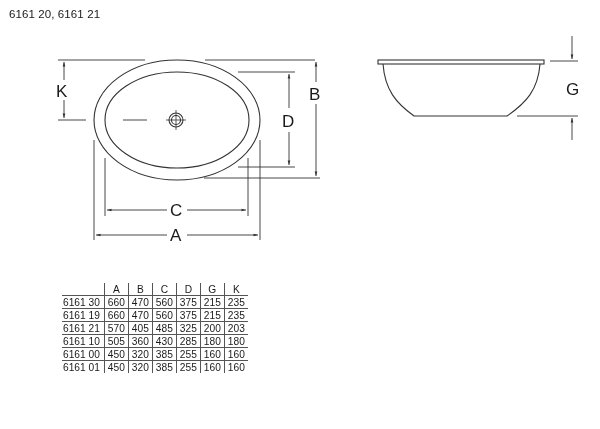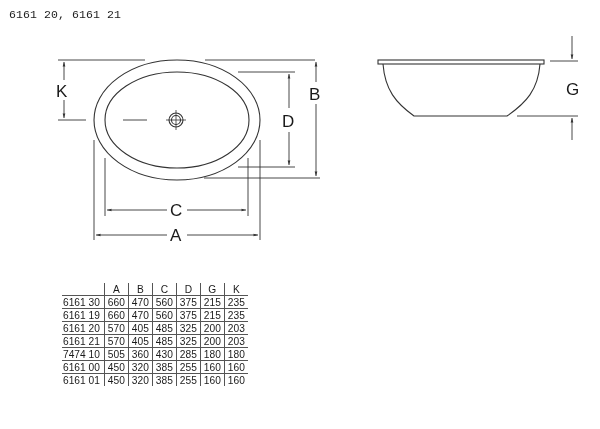--- a/index.html
+++ b/index.html
@@ -1,18 +1,18 @@
 <!DOCTYPE html>
 <html><head>
   <meta charset="utf-8">
   <style>
     html, body { margin: 0; padding: 0; background: #ffffff; }
     body { width: 600px; height: 429px; position: relative; overflow: hidden;
            font-family: "Liberation Sans", sans-serif; color: #1a1a1a; }
-    .title { position: absolute; left: 9px; top: 8px; font-size: 11.5px; letter-spacing: 0.1px; font-family: Liberation Mono, monospace; }
+    .title { position: absolute; left: 9px; top: 8px; font-size: 11.5px; letter-spacing: 0.1px; }
     svg.drawing { position: absolute; left: 0; top: 0; }
     .dim-label { font-family: "Liberation Sans", sans-serif; font-size: 17px; fill: #1a1a1a; }
     .spec-table { position: absolute; left: 62px; top: 283px; border-collapse: collapse;
                   font-size: 10.2px; line-height: 11px; }
     .spec-table th { font-weight: normal; text-align: center; padding: 0 3px; height: 12px;
                      border-bottom: 1px solid #555; }
     .spec-table td { padding: 0 3px; height: 12px; text-align: left; border-bottom: 1px solid #555; white-space: nowrap; }
     .spec-table tr:last-child td { border-bottom: none; }
     .spec-table td.model { text-align: right; padding-left: 1px; padding-right: 4px; }
     .spec-table th.c, .spec-table td.c { border-left: 1px solid #555; }
@@ -114,39 +114,30 @@
     <tr>
       <td class="model">6161 19</td>
       <td class="c">660</td>
       <td class="c">470</td>
       <td class="c">560</td>
       <td class="c">375</td>
       <td class="c">215</td>
       <td class="c">235</td>
     </tr>
     <tr>
-      <td class="model">6161 20</td>
-      <td class="c">570</td>
-      <td class="c">405</td>
-      <td class="c">485</td>
-      <td class="c">325</td>
-      <td class="c">200</td>
-      <td class="c">203</td>
-    </tr>
-    <tr>
       <td class="model">6161 21</td>
       <td class="c">570</td>
       <td class="c">405</td>
       <td class="c">485</td>
       <td class="c">325</td>
       <td class="c">200</td>
       <td class="c">203</td>
     </tr>
     <tr>
-      <td class="model">7474 10</td>
+      <td class="model">6161 10</td>
       <td class="c">505</td>
       <td class="c">360</td>
       <td class="c">430</td>
       <td class="c">285</td>
       <td class="c">180</td>
       <td class="c">180</td>
     </tr>
     <tr>
       <td class="model">6161 00</td>
       <td class="c">450</td>

